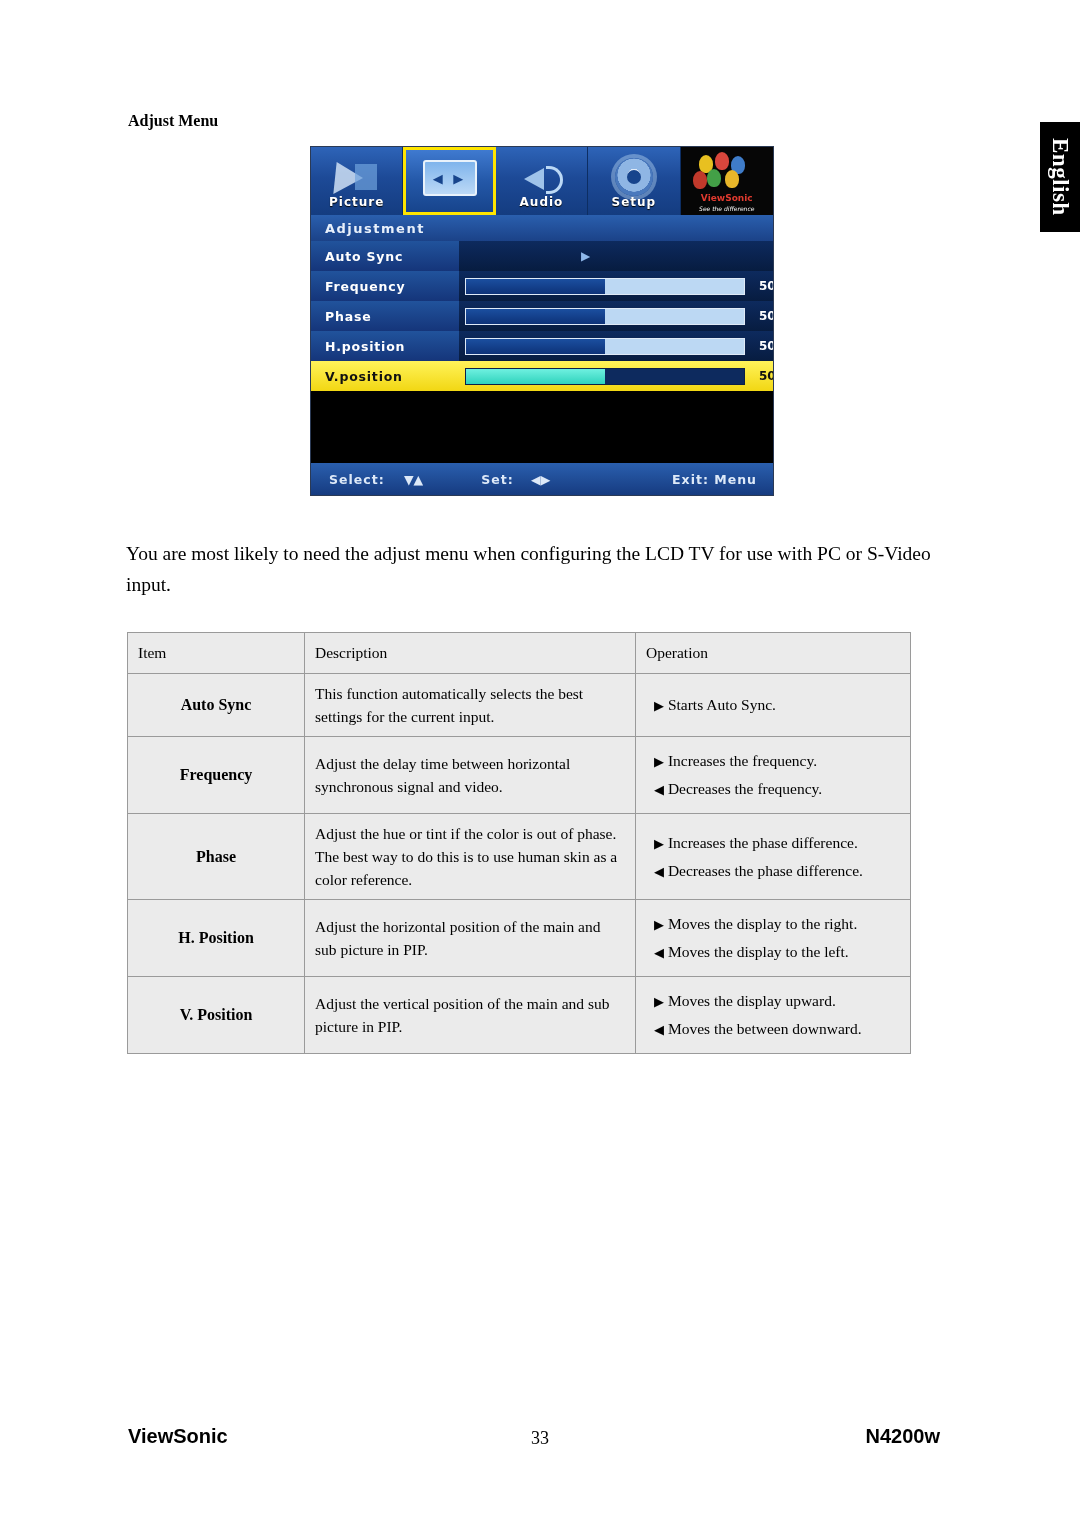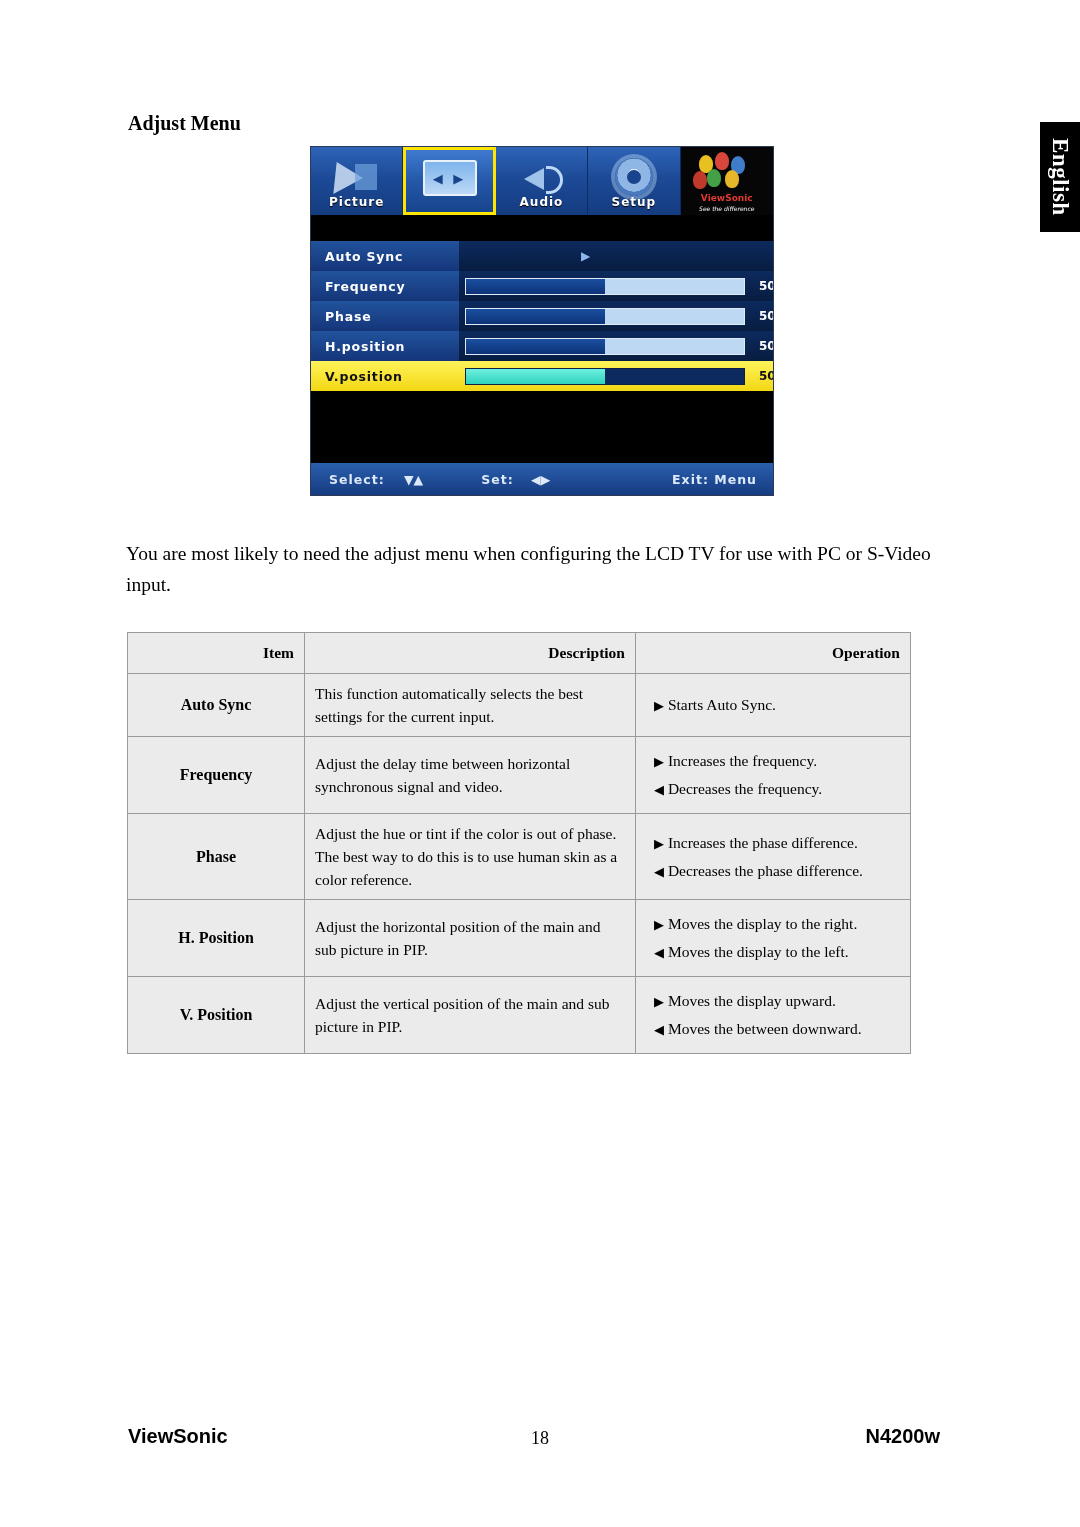--- a/index.html
+++ b/index.html
@@ -35,21 +35,21 @@
     font-weight: bold;
     font-size: 23px;
     letter-spacing: 0.5px;
   }
 
   
   .page-title {
     position: absolute;
     left: 128px;
     top: 112px;
-    font-size: 20px;
+    font-size: 16px;
     font-weight: bold;
     font-family: "Liberation Serif", serif;
   }
 
   
   .osd {
     position: absolute;
     left: 310px;
     top: 146px;
     width: 462px;
@@ -345,22 +345,22 @@
     font-family: "Liberation Serif", serif;
   }
   table.spec td, table.spec th {
     border: 1px solid #9a9a9a;
     background: #ebebeb;
     vertical-align: middle;
     padding: 8px 10px;
   }
   table.spec th {
     font-size: 15.5px;
-    font-weight: bold;
-    text-align: right;
+    font-weight: normal;
+    text-align: left;
     height: 24px;
   }
   table.spec td.item {
     width: 156px;
     text-align: center;
     font-weight: bold;
     font-size: 16px;
   }
   table.spec td.desc {
     width: 310px;
@@ -442,20 +442,21 @@
           <span class="bird b5"></span>
           <span class="bird b6"></span>
         <div class="brand-text">
           <span class="red">ViewSonic</span>
         </div>
         <div class="brand-sub">See the difference</div>
       </div>
     </div>
   </div>
 
+  <div class="osd-title">Adjustment</div>
 
   <div class="osd-rows">
 
     <div class="osd-row">
       <div class="name">Auto Sync</div>
       <div class="rest">
         <span class="arrow-r">▶</span>
       </div>
     </div>
 
@@ -587,14 +588,14 @@
         <span class="oper-line">
           <span class="tri">◀</span>
           <span>Moves the between downward.</span>
         </span>
       </td>
     </tr>
   </tbody>
 </table>
 
 <div class="footer-left">ViewSonic</div>
-<div class="footer-center">18</div>
+<div class="footer-center">33</div>
 <div class="footer-right">N4200w</div>
 
 </body></html>

